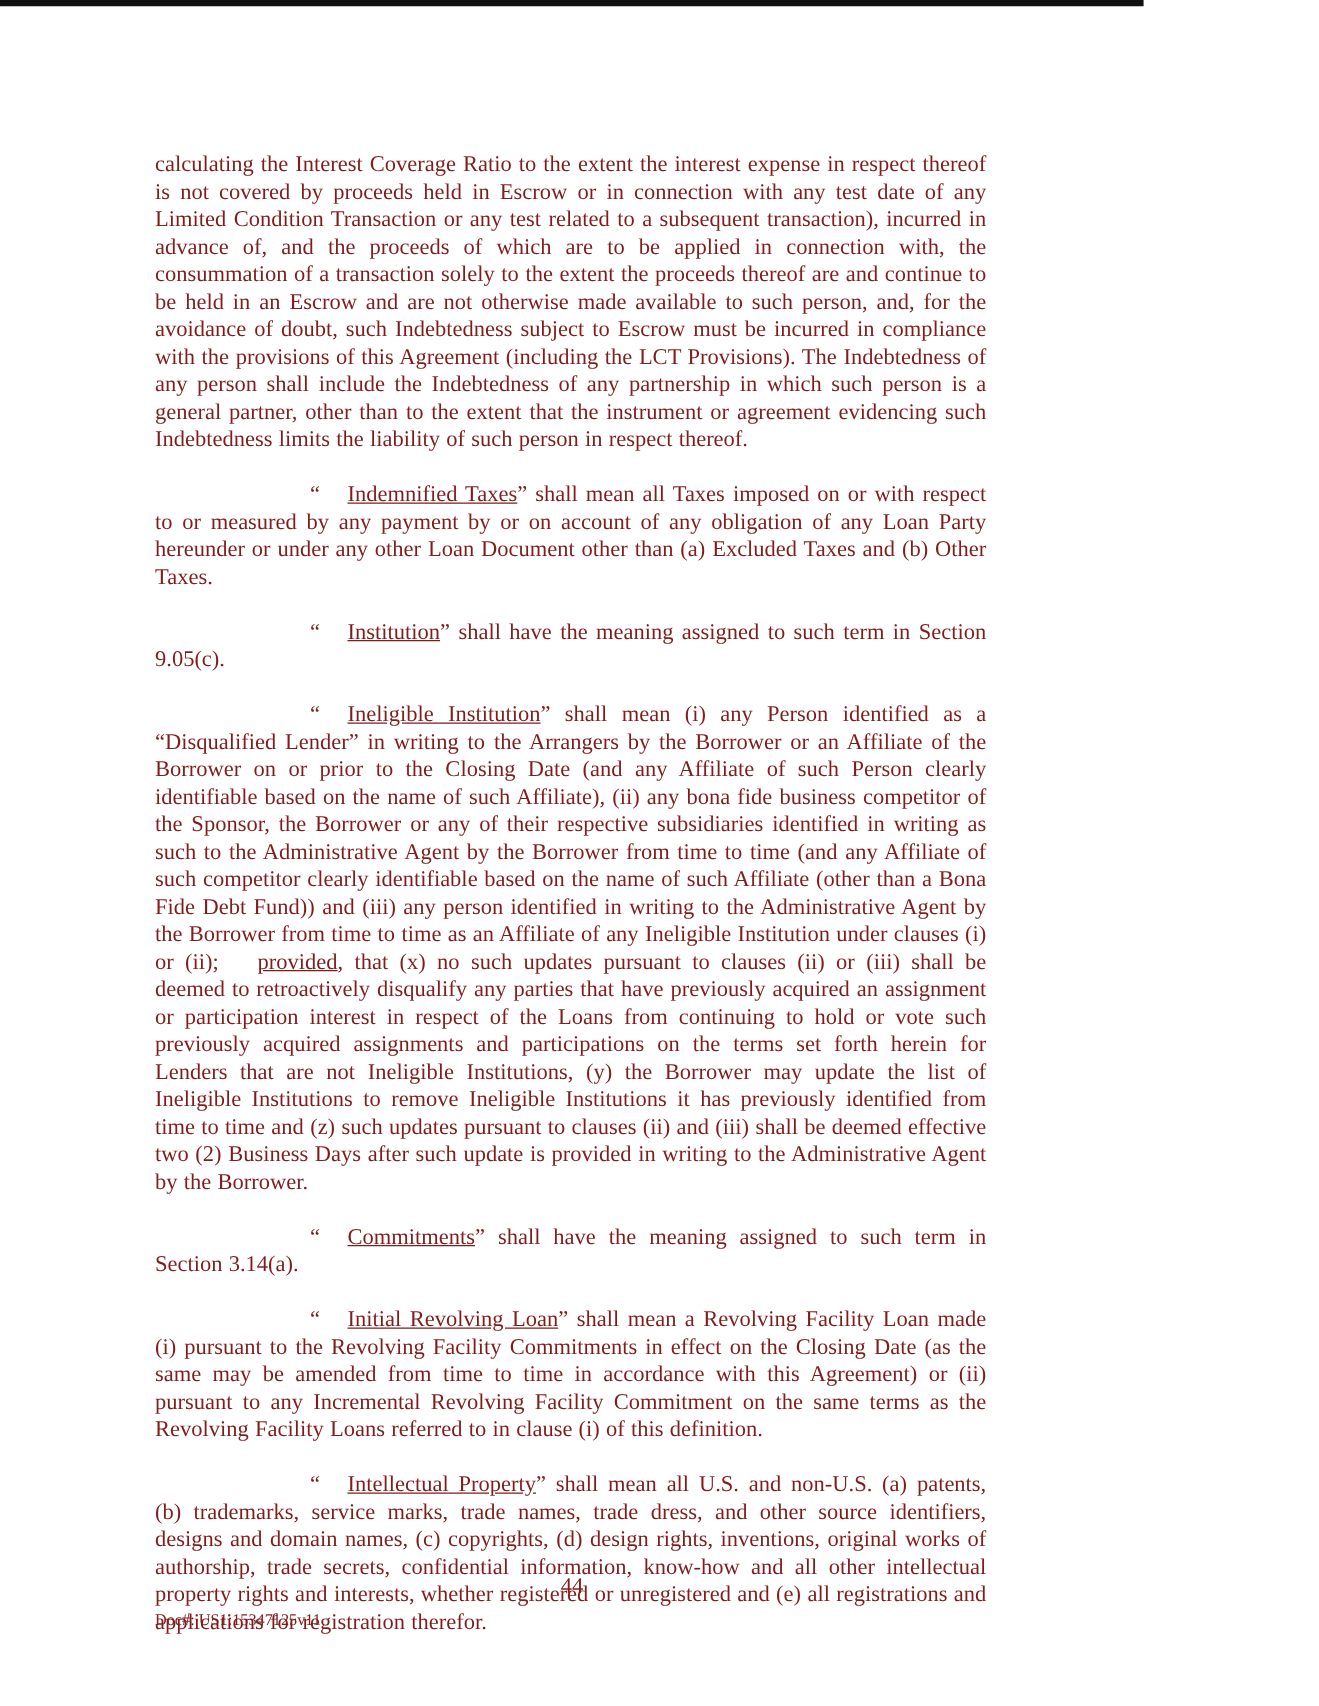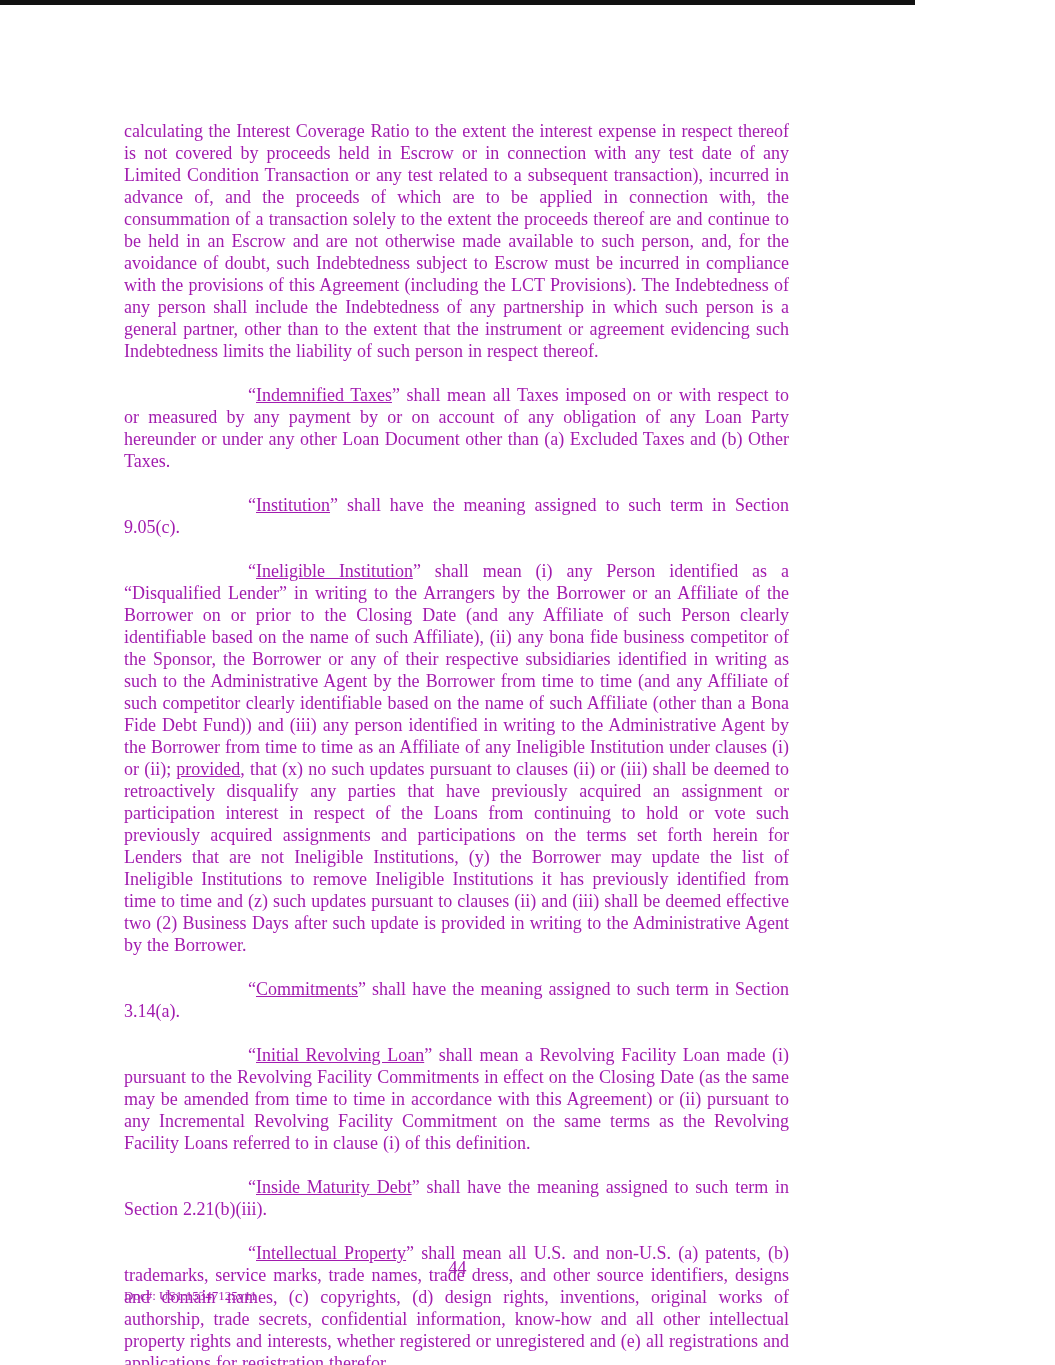--- a/index.html
+++ b/index.html
@@ -5,21 +5,21 @@
   html, body {
     margin: 0;
     padding: 0;
     background: #ffffff;
   }
   .page {
     position: relative;
     width: 915px;
     height: 1365px;
     background: #ffffff;
-    color: #a21caf;
+    color: #7f1d1d;
     font-family: "Liberation Serif", "DejaVu Serif", serif;
     font-size: 18px;
     box-sizing: border-box;
     padding: 120px 126px 0 124px;
     overflow: hidden;
   }
   .scan-edge {
     position: absolute;
     top: 0;
     left: 0;
@@ -31,20 +31,21 @@
     margin: 0 0 22px 0;
     text-align: justify;
     line-height: 22px;
     word-spacing: 0.5px;
   }
   .para.indent {
     text-indent: 124px;
   }
   .term {
     text-decoration: underline;
+    margin-left: 22px;
   }
   .page-number {
     position: absolute;
     bottom: 87px;
     left: 0;
     width: 100%;
     text-align: center;
     font-size: 18px;
     line-height: 20px;
   }
@@ -69,21 +70,20 @@
     <p class="para indent"><span>“</span><span class="term">Indemnified Taxes</span><span>” shall mean all Taxes imposed on or with respect to or measured by any payment by or on account of any obligation of any Loan Party hereunder or under any other Loan Document other than (a) Excluded Taxes and (b) Other Taxes.</span></p>
 
     <p class="para indent"><span>“</span><span class="term">Institution</span><span>” shall have the meaning assigned to such term in Section 9.05(c).</span></p>
 
     <p class="para indent"><span>“</span><span class="term">Ineligible Institution</span><span>” shall mean (i) any Person identified as a “Disqualified Lender” in writing to the Arrangers by the Borrower or an Affiliate of the Borrower on or prior to the Closing Date (and any Affiliate of such Person clearly identifiable based on the name of such Affiliate), (ii) any bona fide business competitor of the Sponsor, the Borrower or any of their respective subsidiaries identified in writing as such to the Administrative Agent by the Borrower from time to time (and any Affiliate of such competitor clearly identifiable based on the name of such Affiliate (other than a Bona Fide Debt Fund)) and (iii) any person identified in writing to the Administrative Agent by the Borrower from time to time as an Affiliate of any Ineligible Institution under clauses (i) or (ii); </span><span class="term">provided</span><span>, that (x) no such updates pursuant to clauses (ii) or (iii) shall be deemed to retroactively disqualify any parties that have previously acquired an assignment or participation interest in respect of the Loans from continuing to hold or vote such previously acquired assignments and participations on the terms set forth herein for Lenders that are not Ineligible Institutions, (y) the Borrower may update the list of Ineligible Institutions to remove Ineligible Institutions it has previously identified from time to time and (z) such updates pursuant to clauses (ii) and (iii) shall be deemed effective two (2) Business Days after such update is provided in writing to the Administrative Agent by the Borrower.</span></p>
 
     <p class="para indent"><span>“</span><span class="term">Commitments</span><span>” shall have the meaning assigned to such term in Section 3.14(a).</span></p>
 
     <p class="para indent"><span>“</span><span class="term">Initial Revolving Loan</span><span>” shall mean a Revolving Facility Loan made (i) pursuant to the Revolving Facility Commitments in effect on the Closing Date (as the same may be amended from time to time in accordance with this Agreement) or (ii) pursuant to any Incremental Revolving Facility Commitment on the same terms as the Revolving Facility Loans referred to in clause (i) of this definition.</span></p>
 
-    <p class="para indent"><span>“</span><span class="term">Inside Maturity Debt</span><span>” shall have the meaning assigned to such term in Section 2.21(b)(iii).</span></p>
 
 
     <p class="para indent"><span> “</span><span class="term">Intellectual Property</span><span>” shall mean all U.S. and non-U.S. (a) patents, (b) trademarks, service marks, trade names, trade dress, and other source identifiers, designs and domain names, (c) copyrights, (d) design rights, inventions, original works of authorship, trade secrets, confidential information, know-how and all other intellectual property rights and interests, whether registered or unregistered and (e) all registrations and applications for registration therefor.</span></p>
 
   </div>
 
   <div class="page-number">44</div>
   <div class="doc-footer">Doc#: US1:15347125v11</div>
 </div>
 

